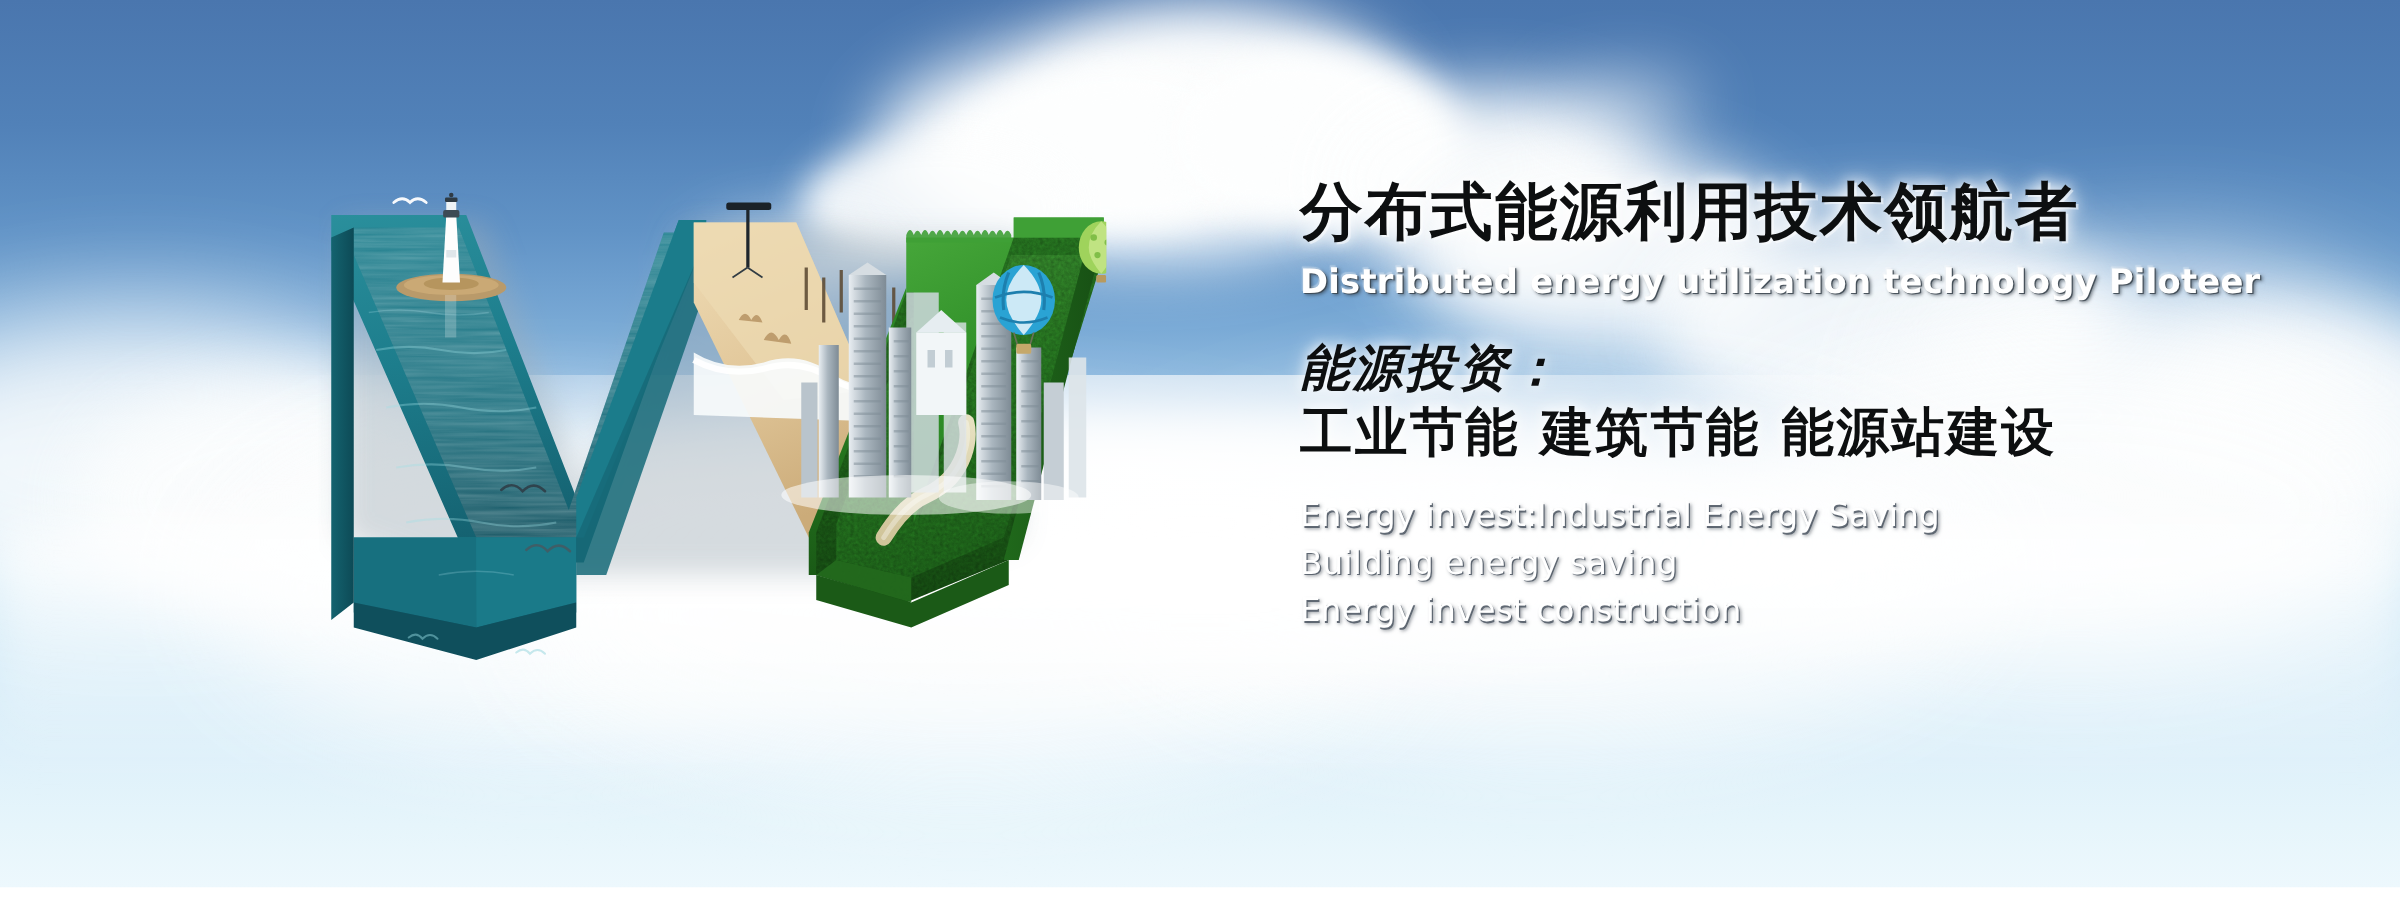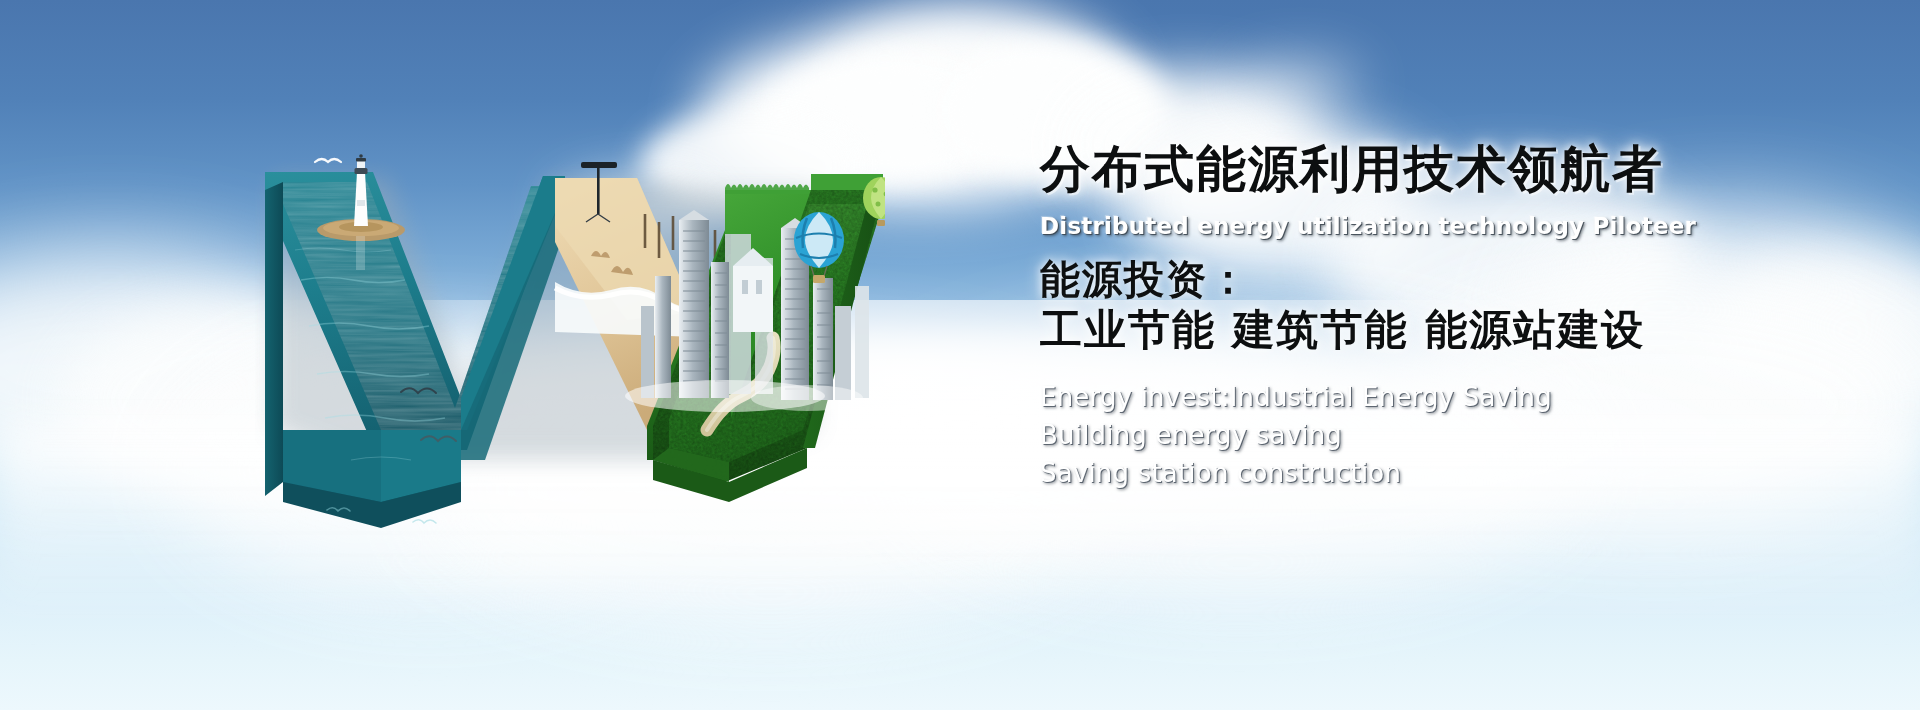--- a/index.html
+++ b/index.html
@@ -68,34 +68,35 @@
     letter-spacing:2px;line-height:58px;
     text-shadow:
       0 0 10px rgba(255,255,255,.95),
       0 0 20px rgba(255,255,255,.85),
       2px 2px 0 rgba(255,255,255,.5);
     white-space:nowrap;
   }
   .en-sub{
     margin-top:12px;
     font-family:"DejaVu Sans","Liberation Sans",sans-serif;
-    font-size:23px;font-weight:bold;color:#ffffff;
+    font-size:27px;font-weight:bold;color:#ffffff;
     letter-spacing:.2px;line-height:32px;
     text-shadow:
       1px 1px 0 rgba(60,70,80,.85),
       2px 2px 3px rgba(40,50,60,.6),
       -1px -1px 1px rgba(255,255,255,.35);
     white-space:nowrap;
   }
   .cn-mid{
-    margin-top:12px;
+    margin-top:28px;
     font-size:40px;font-weight:bold;color:#0d0f10;
     letter-spacing:2px;line-height:50px;
     text-shadow:0 0 9px rgba(255,255,255,.95),0 0 18px rgba(255,255,255,.8);
     white-space:nowrap;
+    font-style:italic;
   }
   .cn-items{
     margin-top:0;
     font-size:42px;font-weight:bold;color:#0d0f10;
     letter-spacing:2px;line-height:52px;
     text-shadow:0 0 9px rgba(255,255,255,.95),0 0 18px rgba(255,255,255,.8);
     white-space:nowrap;
   }
   .en-list{margin-top:22px;}
   .en-line{
@@ -438,17 +439,17 @@
 
     <div class="en-sub">Distributed energy utilization technology Piloteer</div>
 
     <div class="cn-mid">能源投资：</div>
 
     <div class="cn-items">工业节能  建筑节能  能源站建设</div>
 
     <div class="en-list">
       <div class="en-line">Energy invest:Industrial Energy Saving</div>
       <div class="en-line">Building energy saving</div>
-      <div class="en-line">Saving station construction</div>
+      <div class="en-line">Energy invest construction</div>
     </div>
   </div>
 
 </div>
 
 </body></html>

